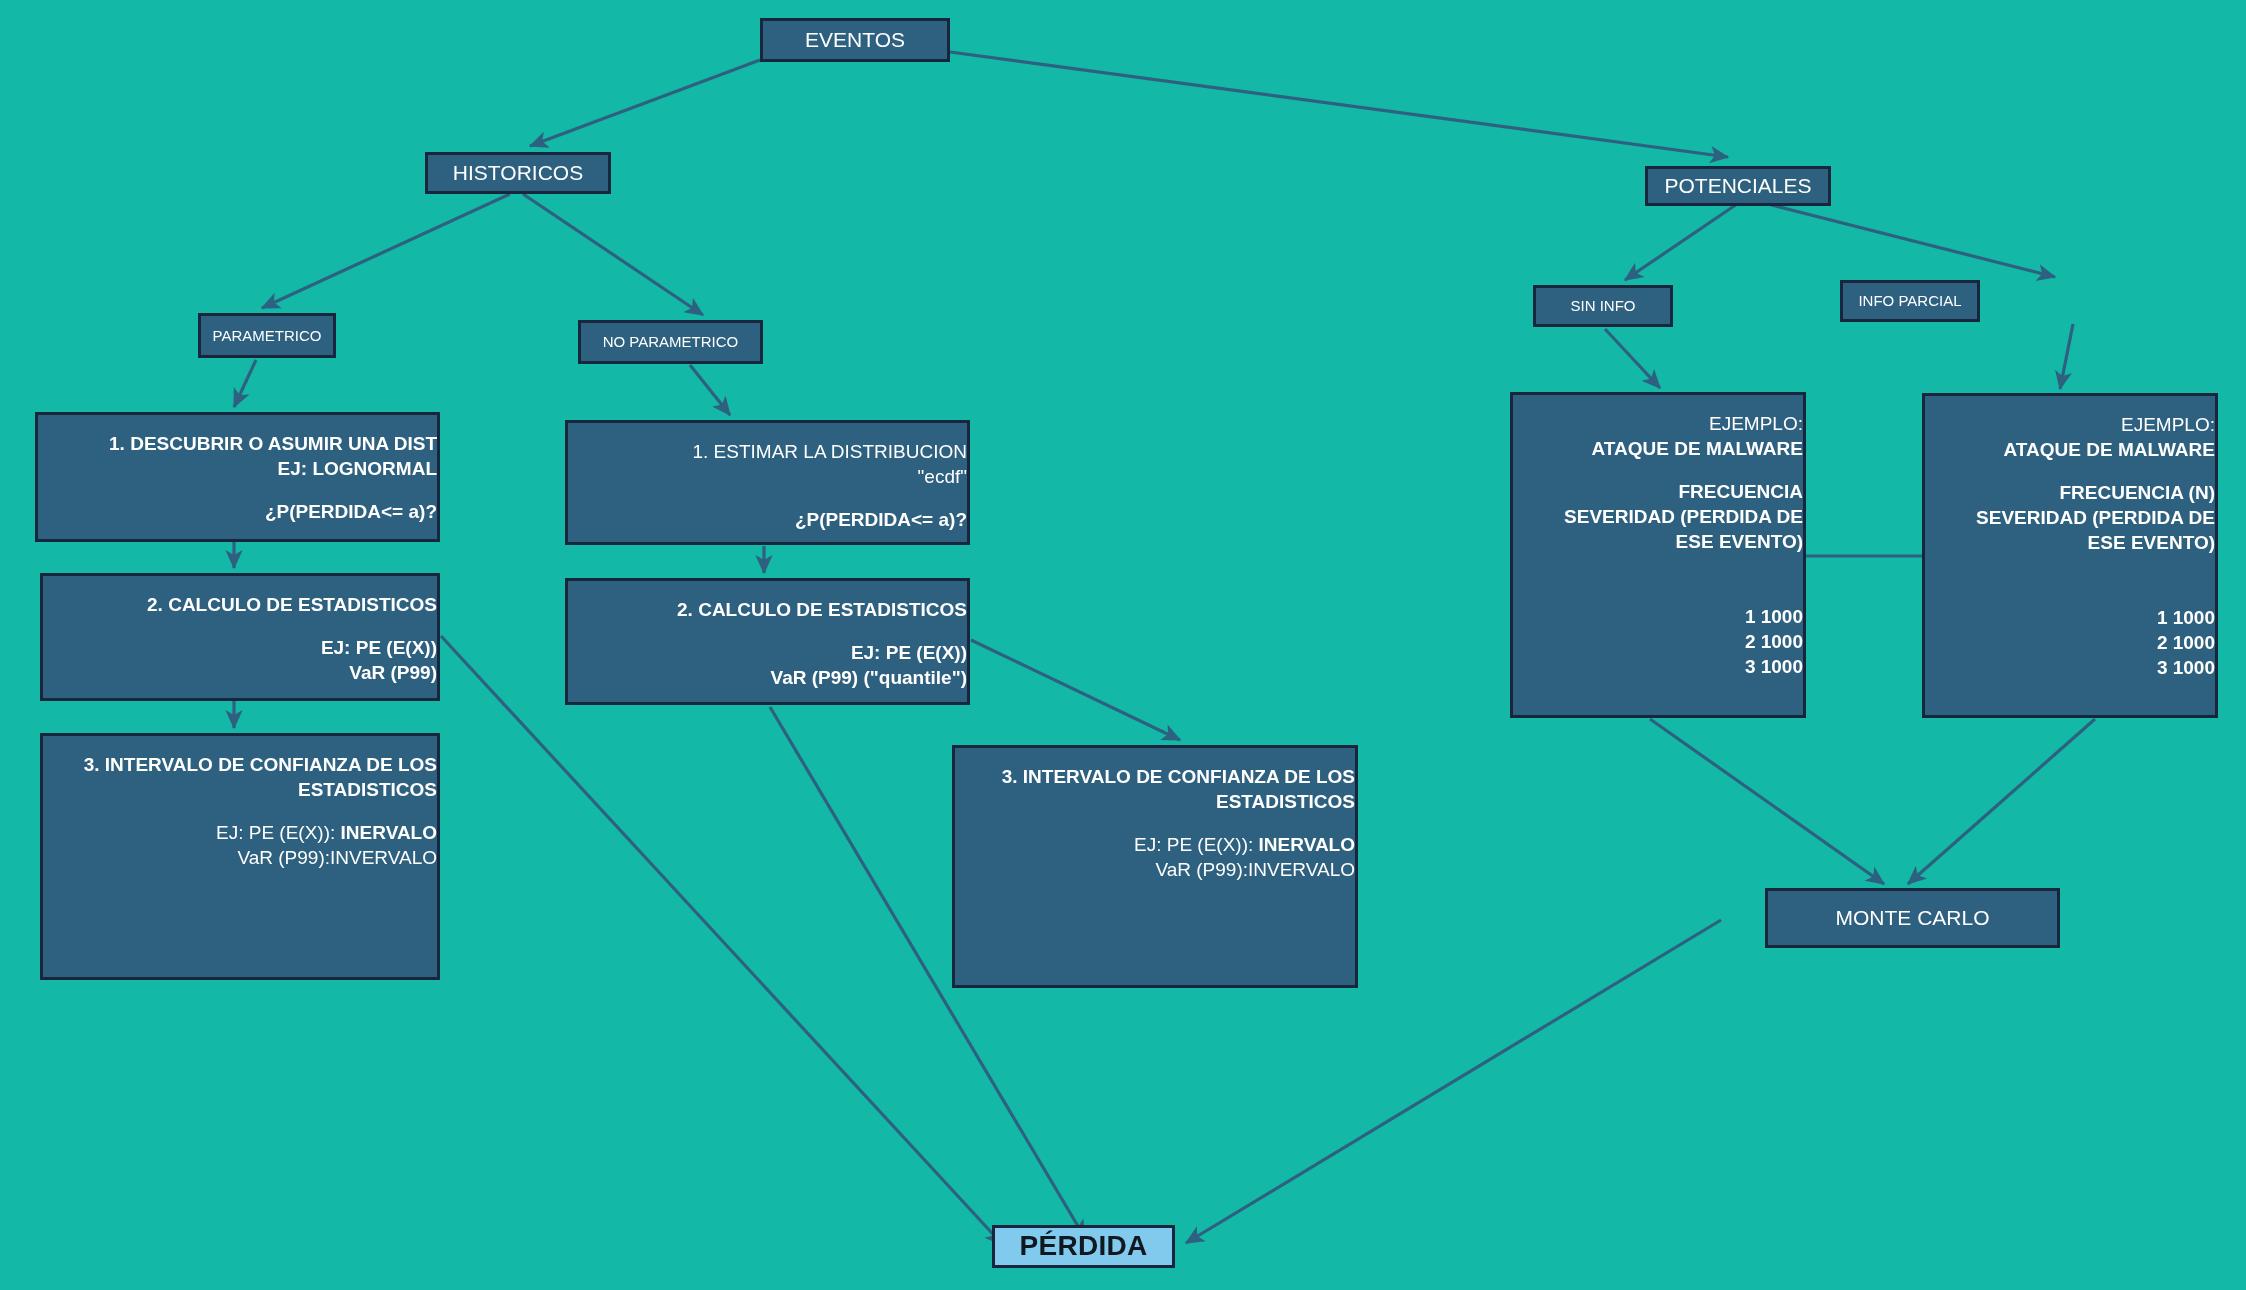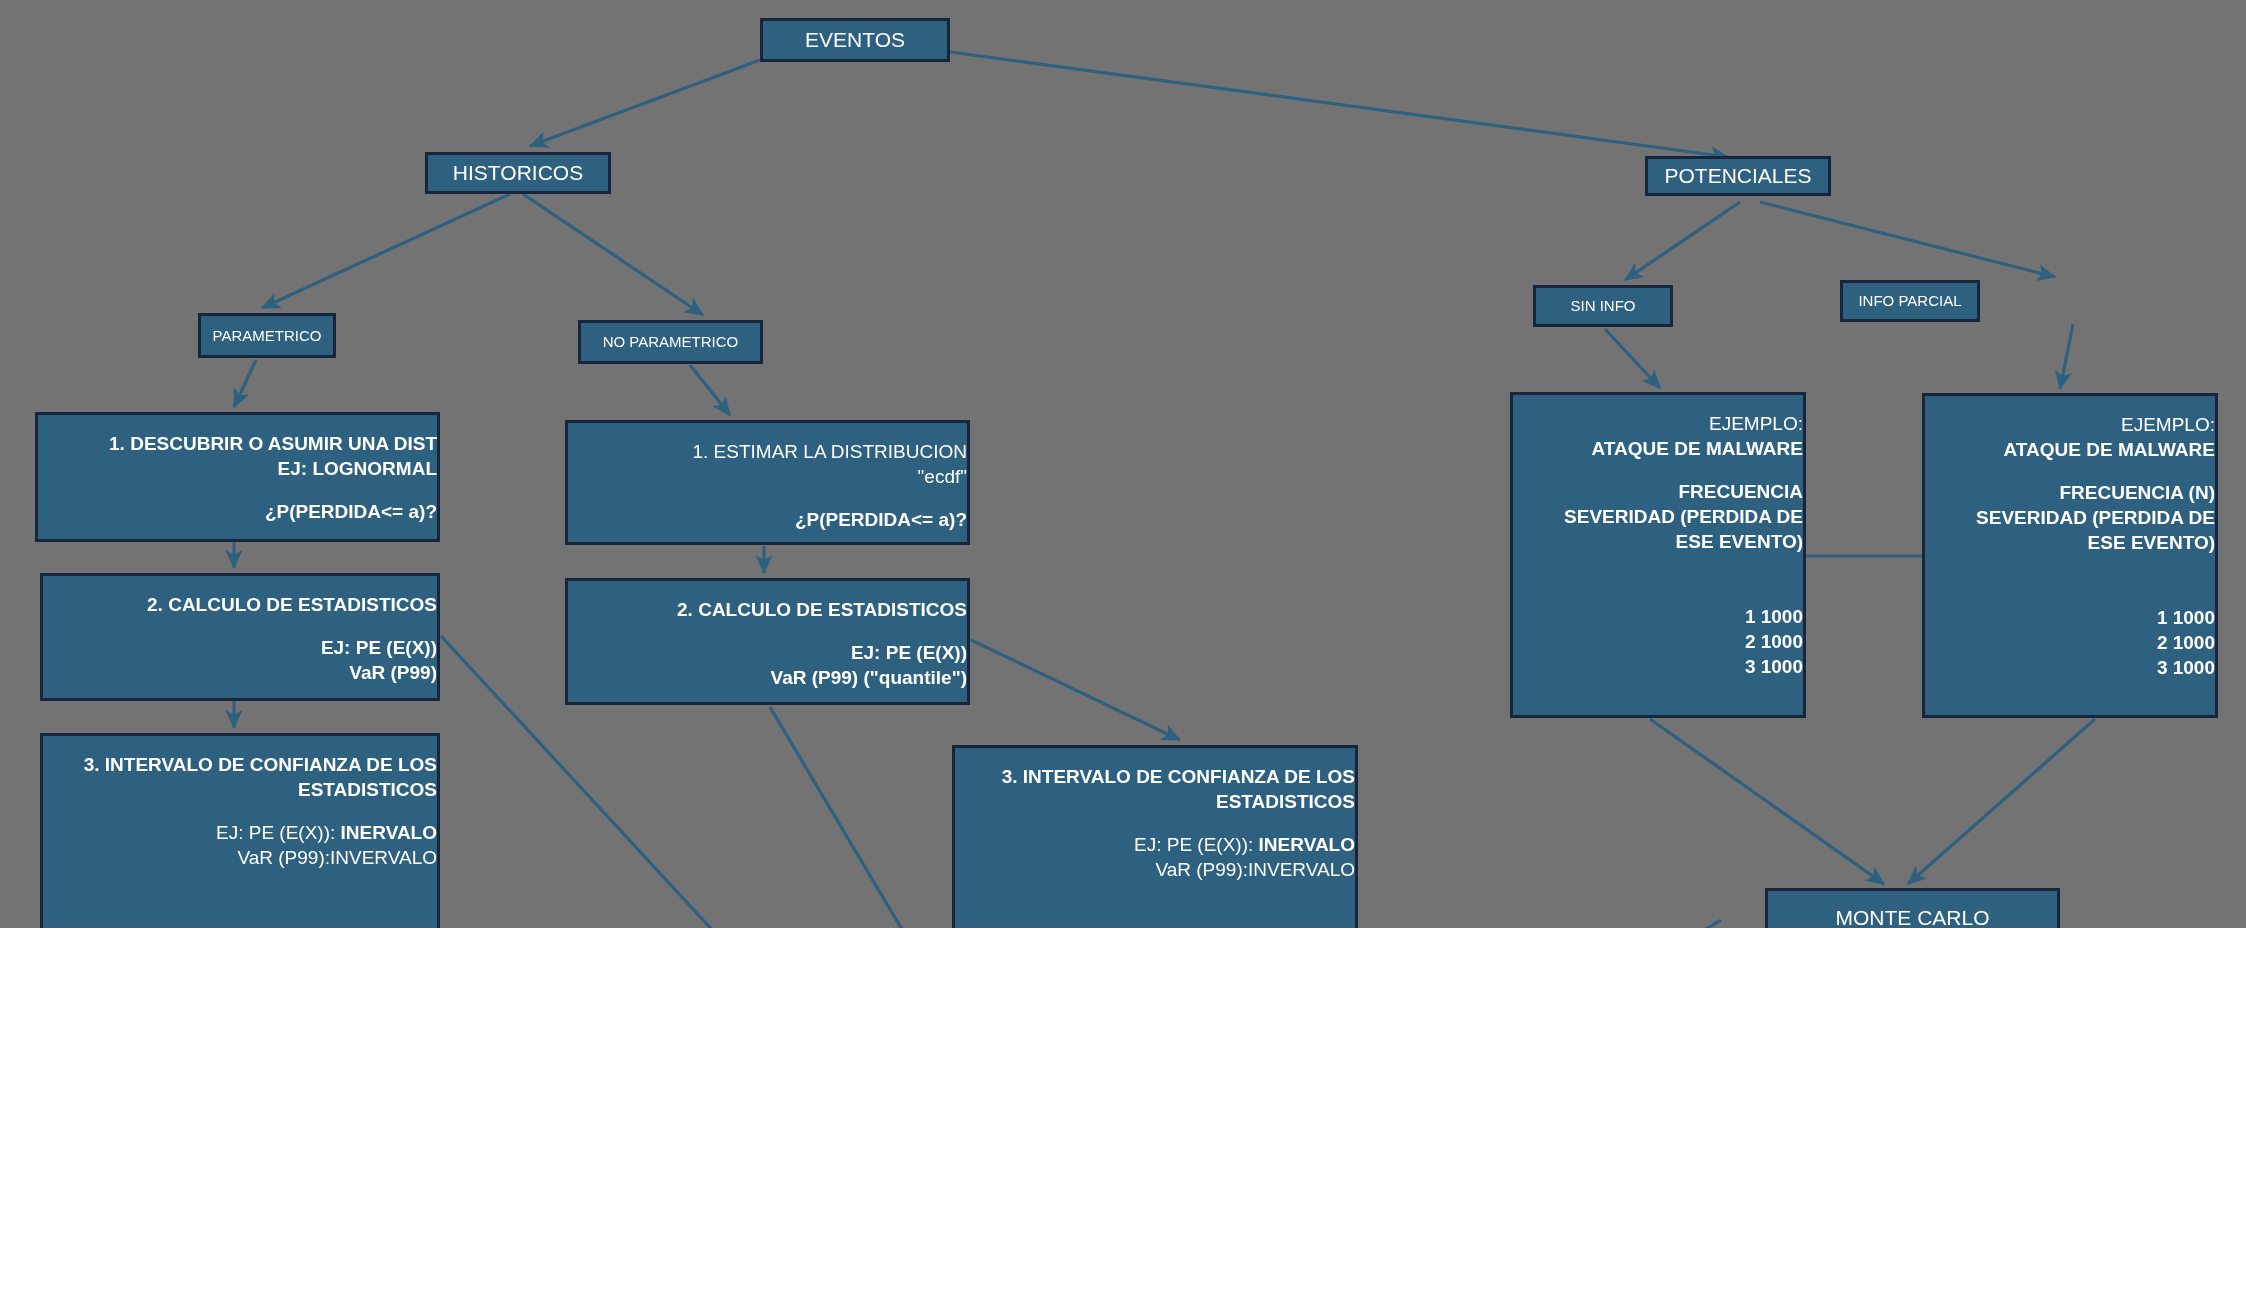--- a/index.html
+++ b/index.html
@@ -3,22 +3,22 @@
 <meta charset="utf-8">
 <style>
   html, body {
     margin: 0;
     padding: 0;
     background: #ffffff;
   }
   #canvas {
     position: relative;
     width: 2246px;
-    height: 928px;
-    background: #737373;
+    height: 1290px;
+    background: #14b8a6;
     font-family: "Liberation Sans", sans-serif;
     overflow: hidden;
   }
   #edges {
     position: absolute;
     left: 0;
     top: 0;
     width: 2246px;
     height: 1290px;
     pointer-events: none;
@@ -117,21 +117,21 @@
   </svg>
 
   <div class="node pill t-lg" style="left:760px;top:18px;width:190px;height:44px;">
     <span class="ln">EVENTOS</span>
   </div>
 
   <div class="node pill t-lg" style="left:425px;top:152px;width:186px;height:42px;">
     <span class="ln">HISTORICOS</span>
   </div>
 
-  <div class="node pill t-lg" style="left:1645px;top:156px;width:186px;height:40px;">
+  <div class="node pill t-lg" style="left:1645px;top:166px;width:186px;height:40px;">
     <span class="ln">POTENCIALES</span>
   </div>
 
   <div class="node pill t-md" style="left:198px;top:313px;width:138px;height:45px;">
     <span class="ln">PARAMETRICO</span>
   </div>
 
   <div class="node pill t-md" style="left:578px;top:320px;width:185px;height:44px;">
     <span class="ln">NO PARAMETRICO</span>
   </div>

